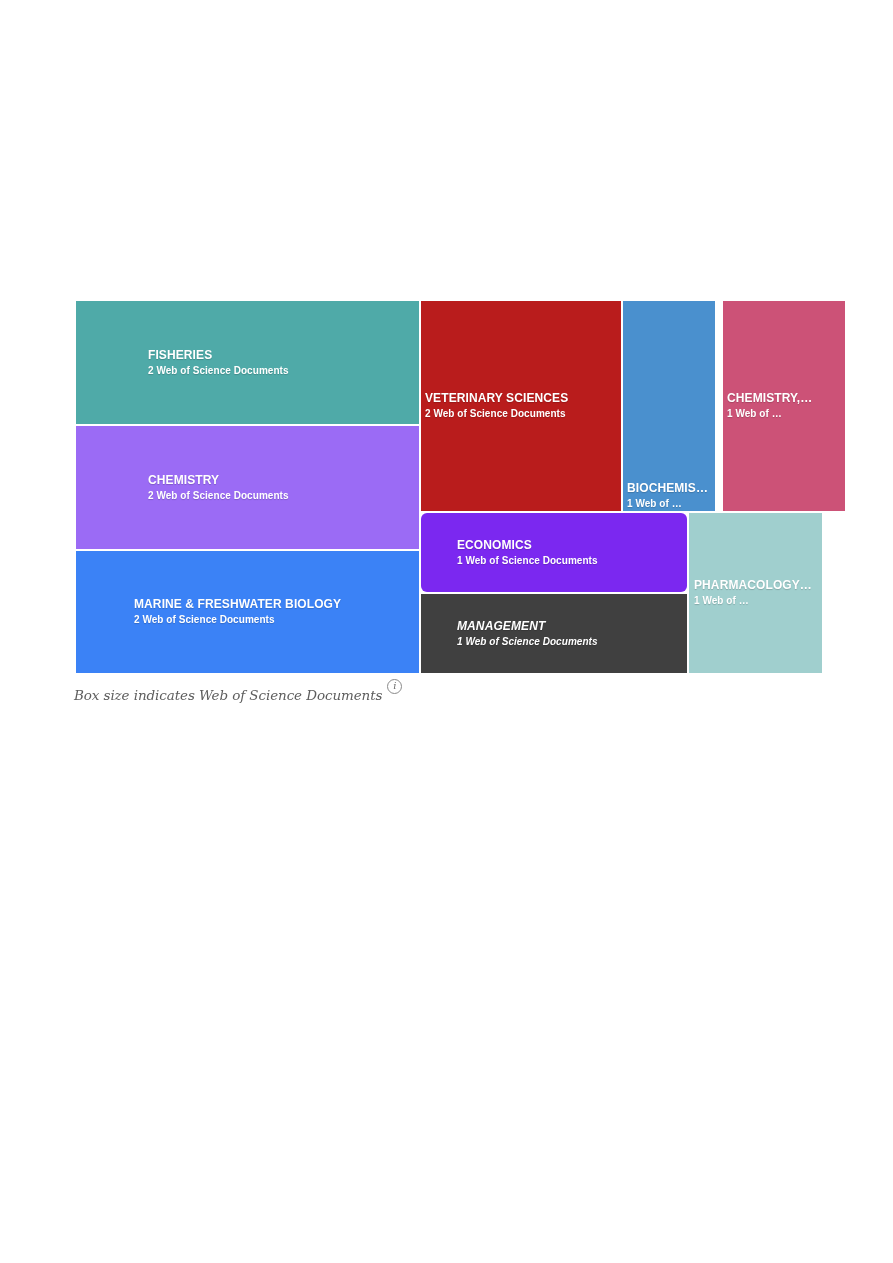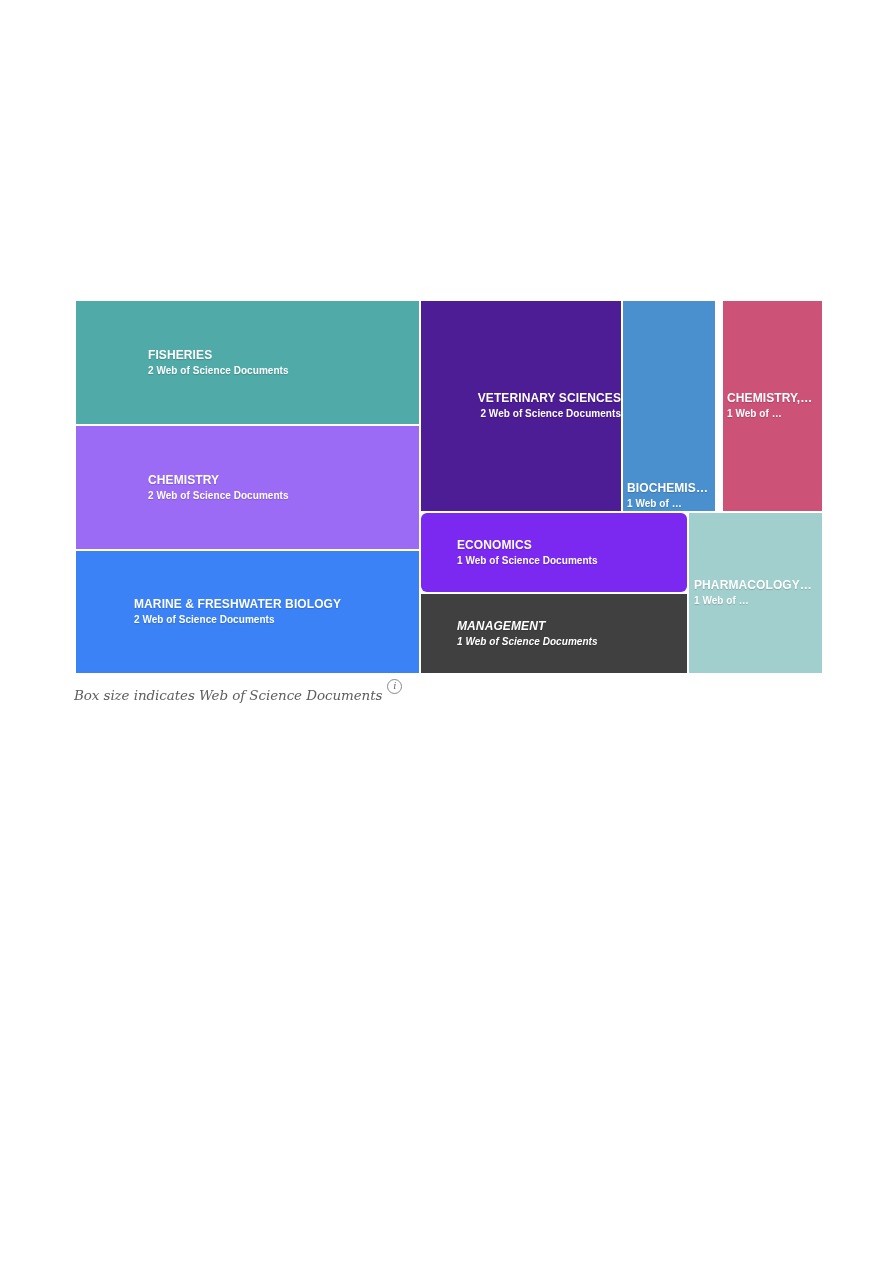--- a/index.html
+++ b/index.html
@@ -104,31 +104,31 @@
   <div class="tm-tile pad-wide" style="left:0px; top:125px; width:343px; height:123px; background:#9B6BF5;">
     <div class="tm-label">CHEMISTRY</div>
     <div class="tm-value">2 Web of Science Documents</div>
   </div>
 
   <div class="tm-tile pad-mid" style="left:0px; top:250px; width:343px; height:122px; background:#3b82f6;">
     <div class="tm-label">MARINE &amp; FRESHWATER BIOLOGY</div>
     <div class="tm-value">2 Web of Science Documents</div>
   </div>
 
-  <div class="tm-tile pad-none" style="left:345px; top:0px; width:200px; height:210px; background:#4c1d95;align-items:flex-end;">
+  <div class="tm-tile pad-none" style="left:345px; top:0px; width:200px; height:210px; background:#b91c1c;">
     <div class="tm-label">VETERINARY SCIENCES</div>
     <div class="tm-value">2 Web of Science Documents</div>
   </div>
 
   <div class="tm-tile pad-none" style="left:547px; top:0px; width:92px; height:210px; background:#4A90CE;justify-content:flex-end;">
     <div class="tm-label">BIOCHEMIS…</div>
     <div class="tm-value">1 Web of …</div>
   </div>
 
-  <div class="tm-tile pad-none" style="left:647px; top:0px; width:99px; height:210px; background:#CC5277;">
+  <div class="tm-tile pad-none" style="left:647px; top:0px; width:122px; height:210px; background:#CC5277;">
     <div class="tm-label">CHEMISTRY,…</div>
     <div class="tm-value">1 Web of …</div>
   </div>
 
   <div class="tm-tile pad-small" style="left:345px; top:212px; width:266px; height:79px; background:#7B28F0;border-radius:6px;">
     <div class="tm-label">ECONOMICS</div>
     <div class="tm-value">1 Web of Science Documents</div>
   </div>
 
   <div class="tm-tile pad-small" style="left:345px; top:293px; width:266px; height:79px; background:#404040;font-style:italic;">

